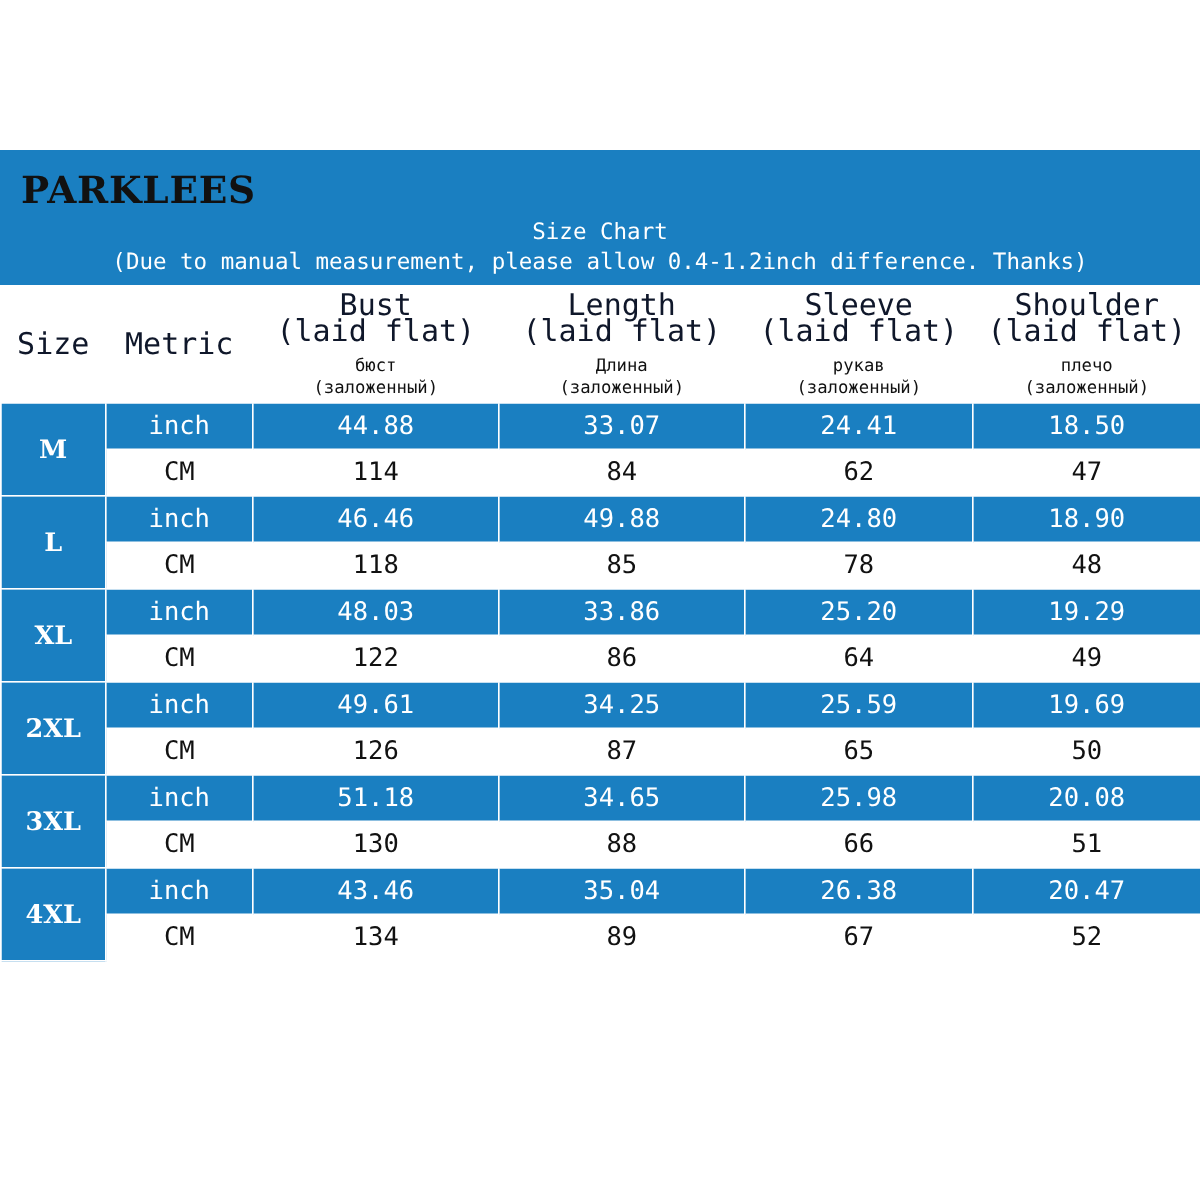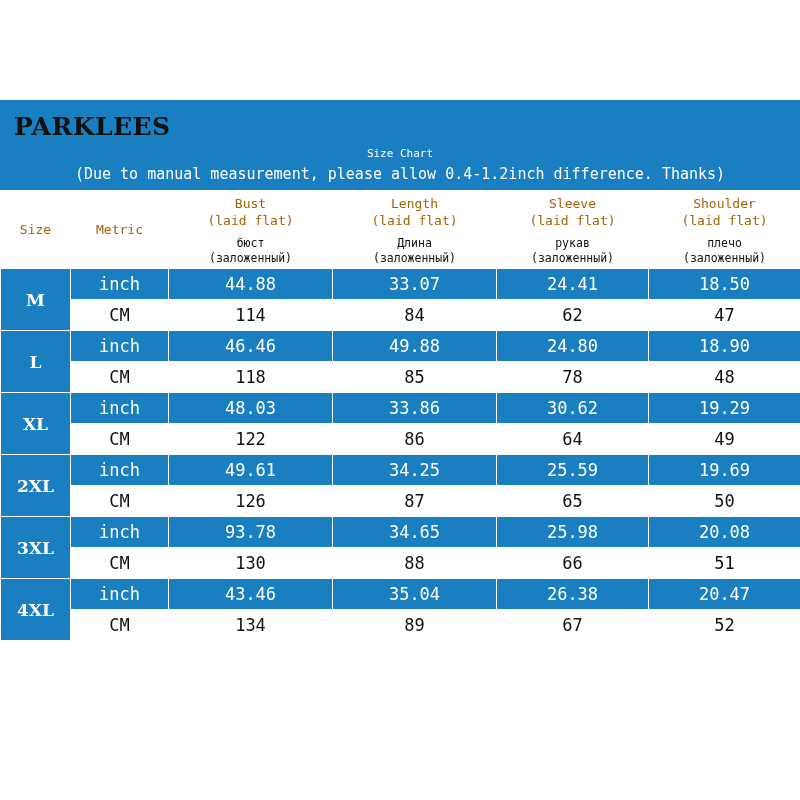--- a/index.html
+++ b/index.html
@@ -43,21 +43,21 @@
     position: absolute;
     left: 0;
     top: 144px;
     width: 800px;
     text-align: center;
     color: #ffffff;
     font-family: "DejaVu Sans Mono", monospace;
     z-index: 4;
   }
   .title-line1 {
-    font-size: 11px;
+    font-size: 15px;
     line-height: 20px;
   }
   .title-line2 {
     font-size: 15px;
     line-height: 20px;
   }
 
   table.size-chart {
     position: absolute;
     left: 0;
@@ -70,22 +70,22 @@
   table.size-chart td {
     border: 1px solid #ffffff;
     text-align: center;
     vertical-align: middle;
     padding: 0;
   }
 
   
   .hdr-cell {
     background: #ffffff;
-    color: #a16207;
-    font-size: 13px;
+    color: #0f172a;
+    font-size: 20px;
     line-height: 17px;
     height: 42px;
   }
   .sub-cell {
     background: #ffffff;
     color: #111111;
     font-size: 11.5px;
     line-height: 15px;
     height: 34px;
     margin-top: 40px;
@@ -220,21 +220,21 @@
         <td>85</td>
         <td>78</td>
         <td>48</td>
       </tr>
 
       <tr class="inch-row">
         <td class="size-label" rowspan="2">XL</td>
         <td class="metric-inch">inch</td>
         <td>48.03</td>
         <td>33.86</td>
-        <td>30.62</td>
+        <td>25.20</td>
         <td>19.29</td>
       </tr>
       <tr class="cm-row">
         <td class="metric-cm">CM</td>
         <td>122</td>
         <td>86</td>
         <td>64</td>
         <td>49</td>
       </tr>
 
@@ -250,21 +250,21 @@
         <td class="metric-cm">CM</td>
         <td>126</td>
         <td>87</td>
         <td>65</td>
         <td>50</td>
       </tr>
 
       <tr class="inch-row">
         <td class="size-label" rowspan="2">3XL</td>
         <td class="metric-inch">inch</td>
-        <td>93.78</td>
+        <td>51.18</td>
         <td>34.65</td>
         <td>25.98</td>
         <td>20.08</td>
       </tr>
       <tr class="cm-row">
         <td class="metric-cm">CM</td>
         <td>130</td>
         <td>88</td>
         <td>66</td>
         <td>51</td>

